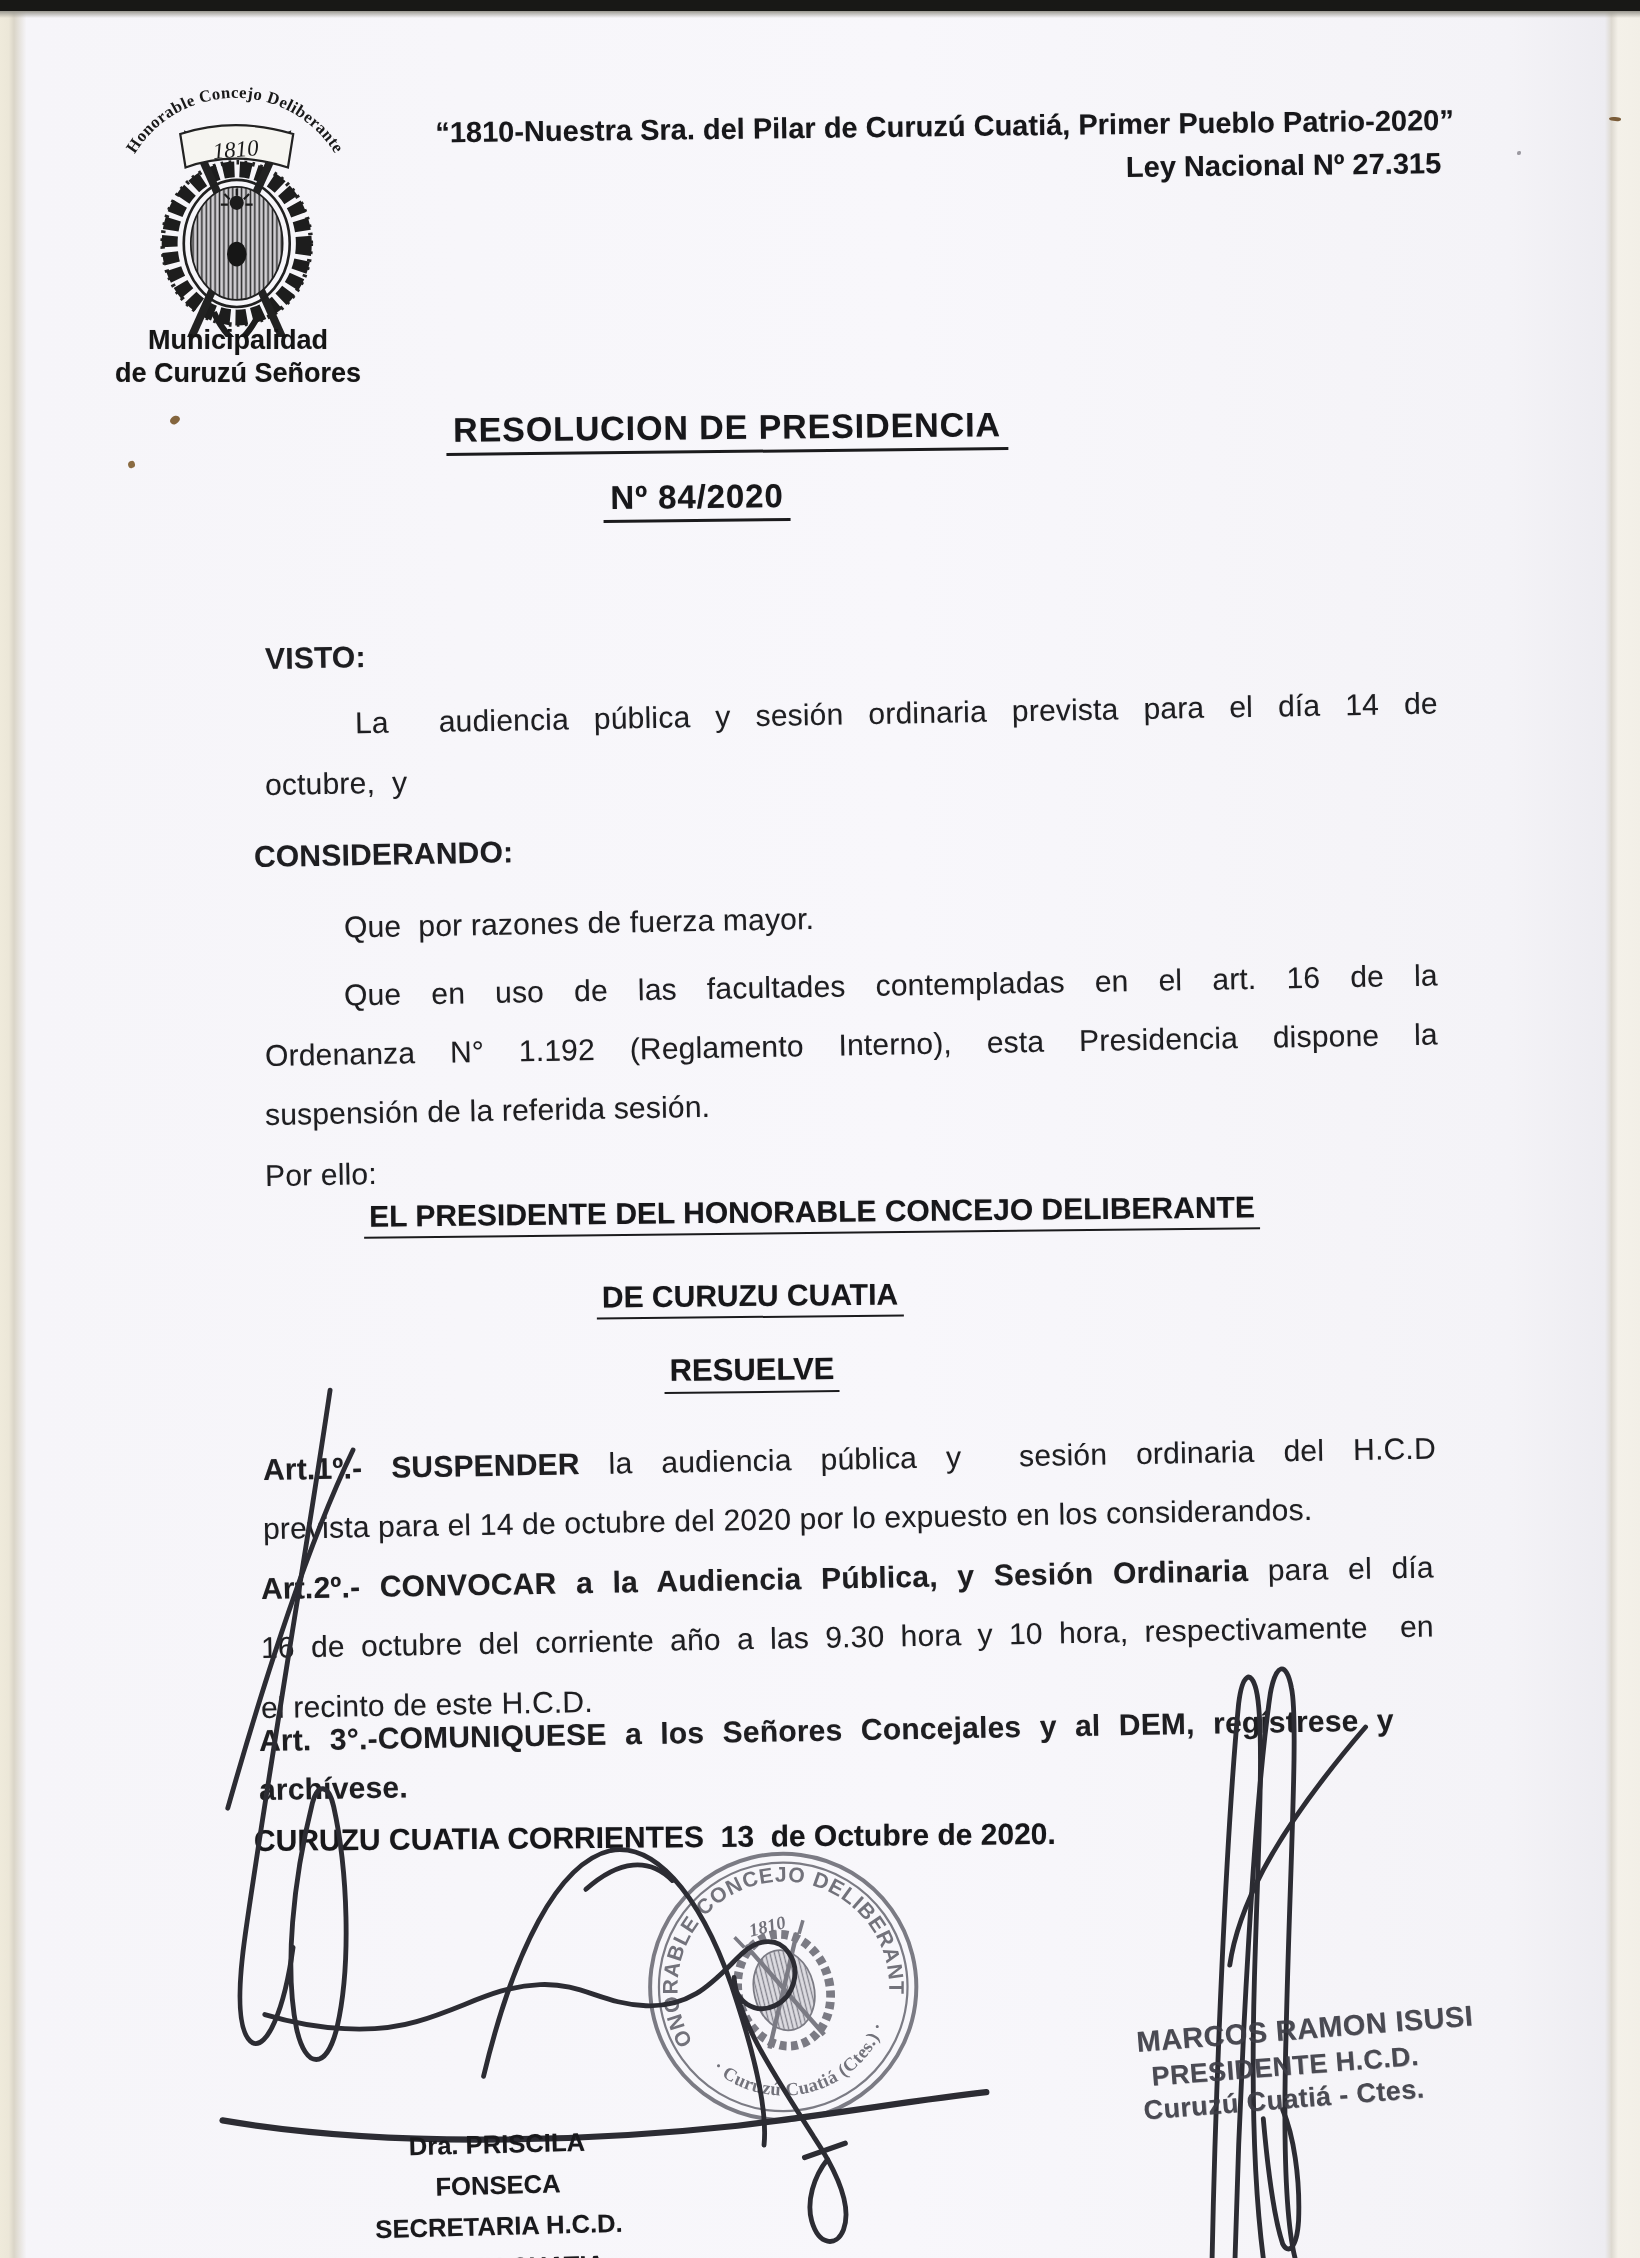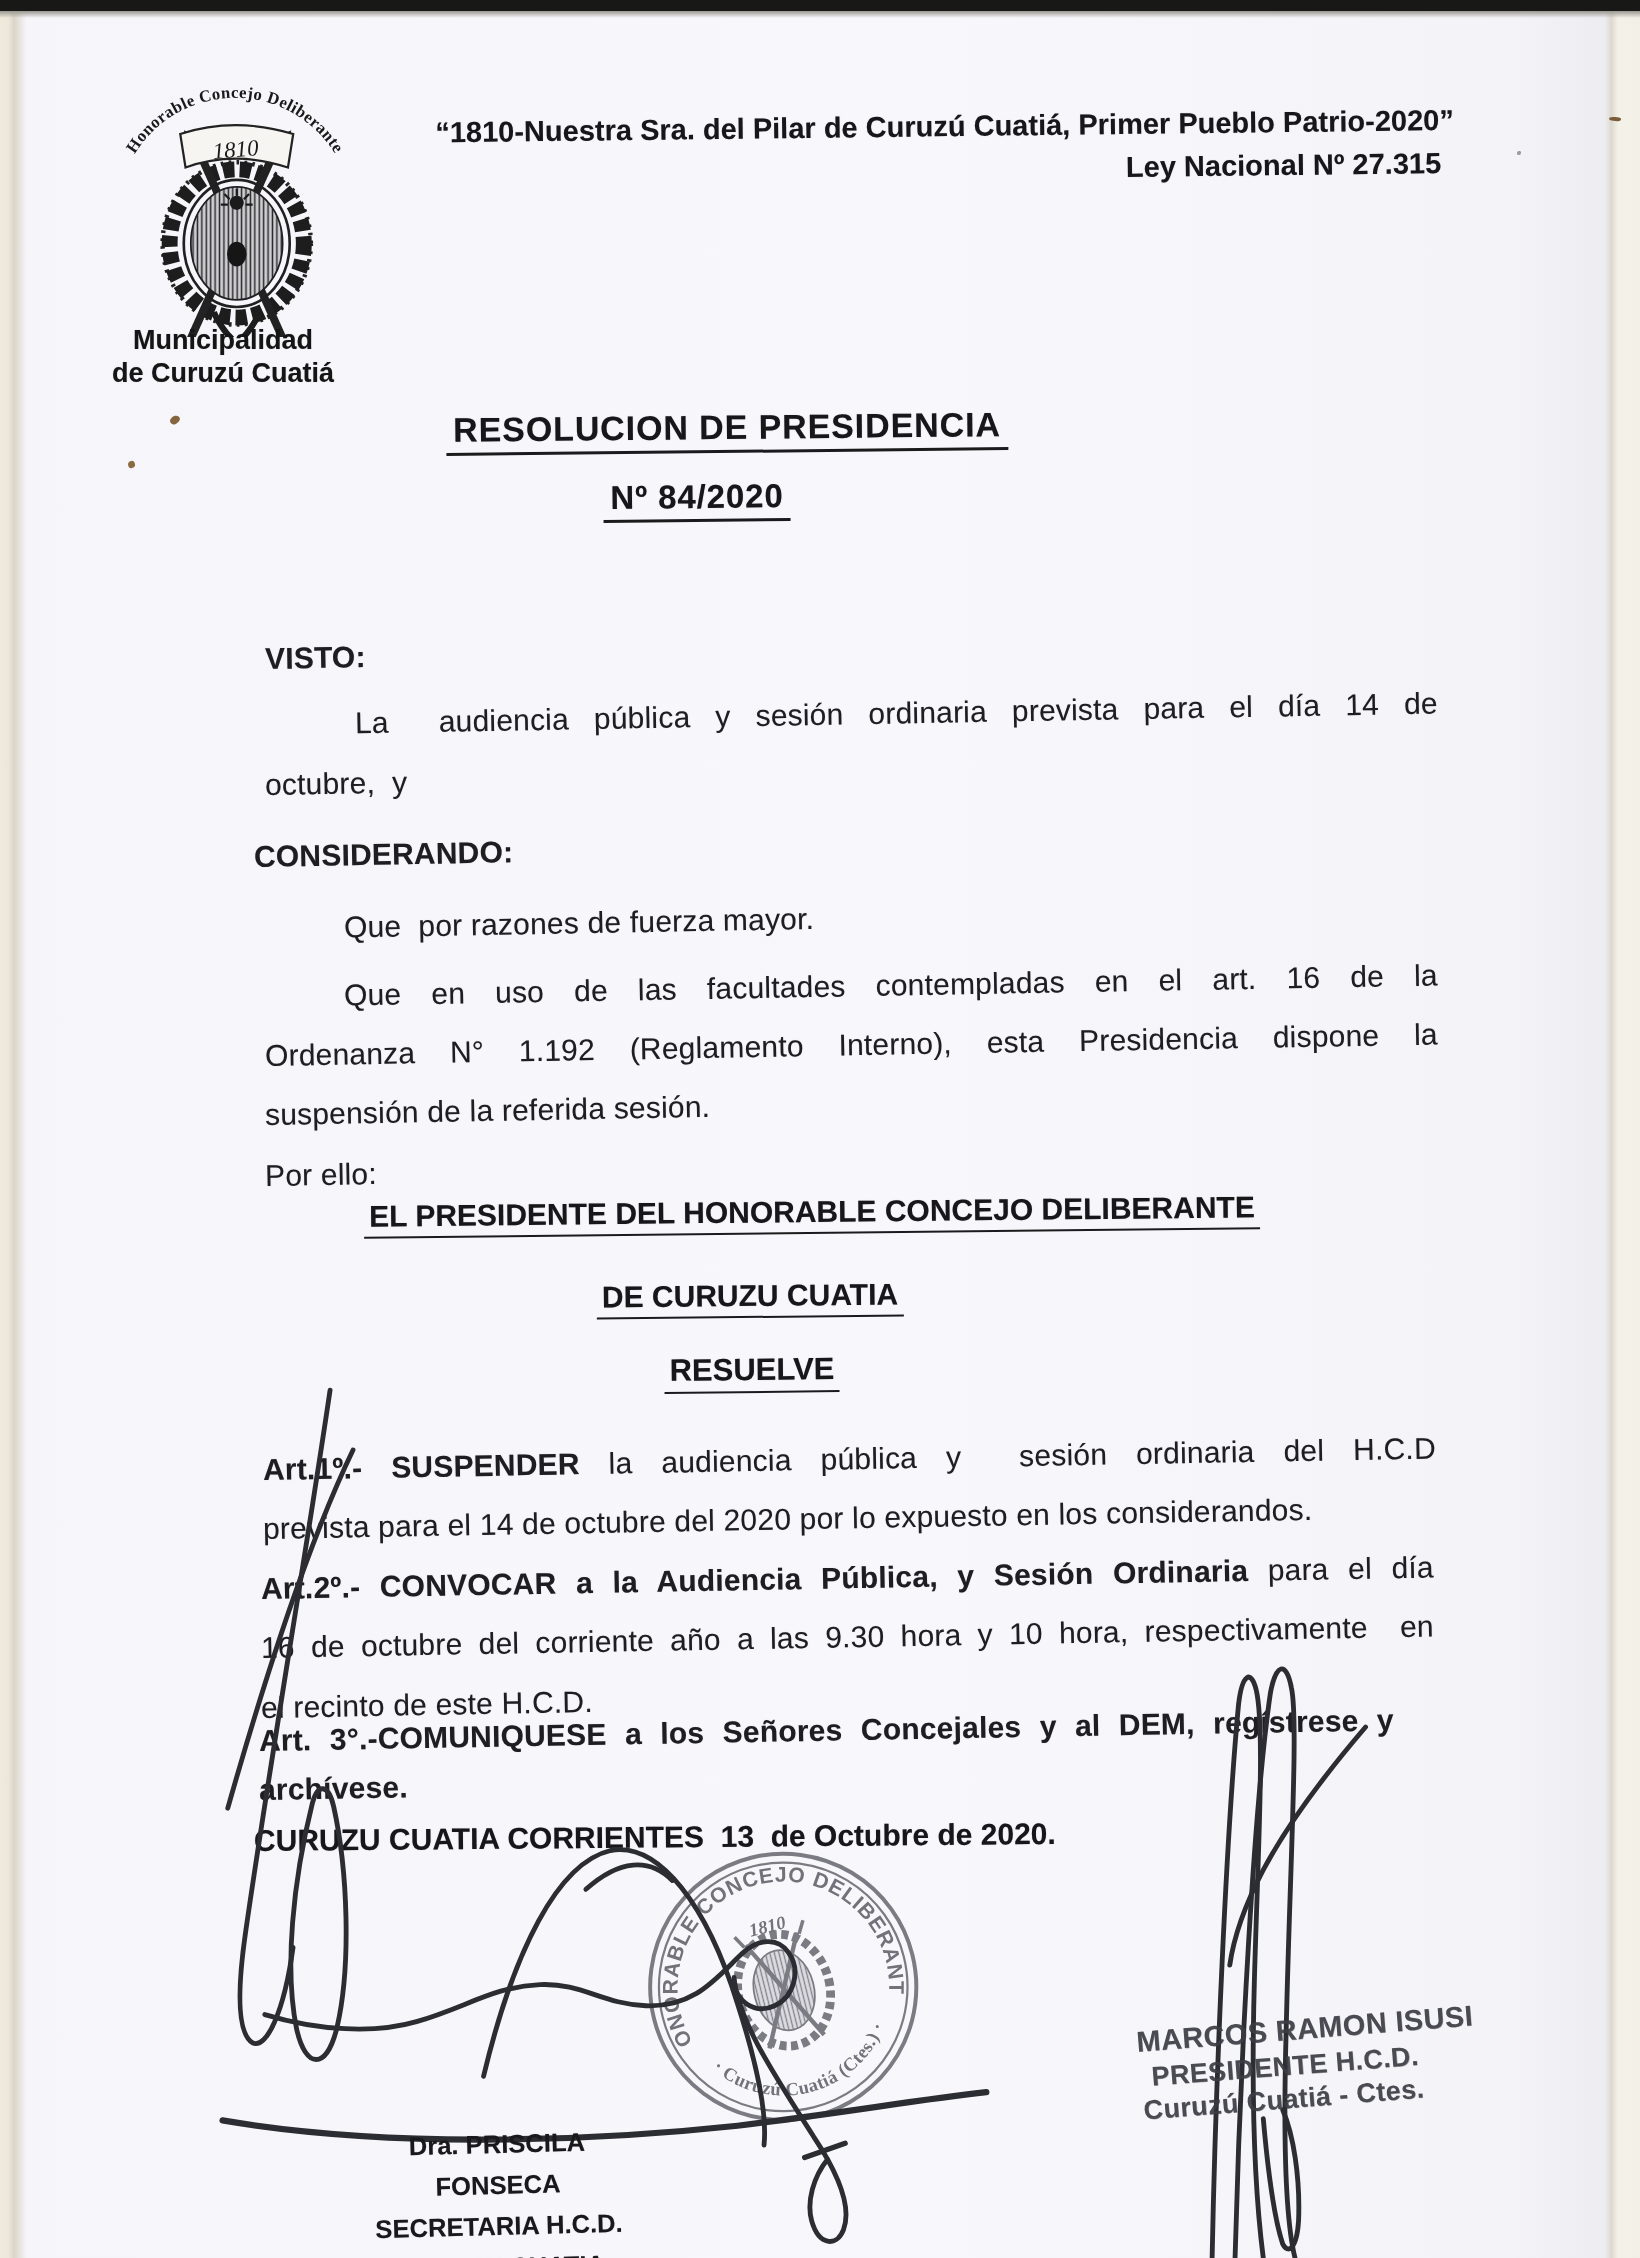--- a/index.html
+++ b/index.html
@@ -5,21 +5,21 @@
   html,body{margin:0;padding:0;background:#4a4a4a;}
   .page{position:relative;width:1641px;height:2258px;margin:0 auto;overflow:hidden;
         background:linear-gradient(90deg,#efeadb 0,#ece7d8 8.8px,#dad5c8 14px,#f6f5f9 26.5px,#f8f7fb 55%,#f4f3f7 92%,#edecf1 97.8%,#ddd9d0 98.2%,#f4f1e9 98.6%,#f2efe7 100%);
         font-family:"Liberation Sans","DejaVu Sans",sans-serif;color:#1c1c1e;}
   .scan-top{position:absolute;left:0;top:0;width:100%;height:10.6px;background:#181816;}
   .scan-top-fade{position:absolute;left:0;top:10.6px;width:100%;height:7px;background:linear-gradient(#9a9890,rgba(250,250,252,0));}
   .speck{position:absolute;border-radius:60% 40% 55% 45%;}
 
   
   .lh-svg{position:absolute;left:76px;top:81px;}
-  .lh-caption{position:absolute;left:64px;width:318px;text-align:center;font-weight:bold;font-size:27px;line-height:34px;color:#151515;text-shadow:0 0 0.9px rgba(0,0,0,.35);}
+  .lh-caption{position:absolute;left:79px;width:318px;text-align:center;font-weight:bold;font-size:27px;line-height:34px;color:#151515;text-shadow:0 0 0.9px rgba(0,0,0,.35);}
   .motto{position:absolute;right:187px;top:99px;text-align:right;font-weight:bold;font-size:29px;line-height:43px;color:#17171a;transform:rotate(-.7deg);transform-origin:100% 0;text-shadow:0 0 0.9px rgba(0,0,0,.3);}
   .motto .m2{padding-right:13.2px;}
 
   
   .ctr{position:absolute;transform:translateX(-50%) rotate(-.6deg);font-weight:bold;white-space:nowrap;color:#17171a;text-shadow:0 0 0.9px rgba(0,0,0,.35);}
   .u-thick{border-bottom:3.5px solid #1b1b1d;padding:0 7px 3.5px;}
   .u-thin{border-bottom:2.6px solid #1b1b1d;padding:0 5.3px 4.4px;}
 
   
   .bl{position:absolute;left:265px;width:1173px;font-size:30px;line-height:37px;letter-spacing:0.2px;
@@ -77,21 +77,21 @@
         <path d="M182,122 V130 M168,128 L174,134 M196,128 L190,134 M164,140 H172 M192,140 H200" stroke="#1b1b1b" stroke-width="2.5"></path>
       </g>
       <ellipse cx="182" cy="196" rx="11" ry="14" fill="#161616"></ellipse>
       <path d="M 156,262 C 166,284 178,296 192,304" stroke="#1d1d1d" stroke-width="7" fill="none"></path>
       <path d="M 208,262 C 198,284 186,296 172,304" stroke="#1d1d1d" stroke-width="7" fill="none"></path>
       <path d="M 118,60 Q 180,40 246,60 L 240,98 Q 180,78 124,98 Z" fill="#f6f5f1" stroke="#222" stroke-width="2.5"></path>
       <text x="181" y="86" text-anchor="middle" transform="rotate(-5 181 80)" font-family="'Liberation Serif','DejaVu Serif',serif" font-style="italic" font-size="26" fill="#1a1a1a">1810</text>
     </g>
   </svg>
   <div class="lh-caption" style="top:323px;">Municipalidad</div>
-  <div class="lh-caption" style="top:356px;">de Curuzú Cuatiá</div>
+  <div class="lh-caption" style="top:356px;">de Curuzú Señores</div>
 
   <div class="motto">
     <div class="m1">“1810-Nuestra Sra. del Pilar de Curuzú Cuatiá, Primer Pueblo Patrio-2020”</div>
     <div class="m2">Ley Nacional Nº 27.315</div>
   </div>
 
   <div class="ctr" style="left:727px;top:408px;font-size:34px;letter-spacing:0.9px;">
     <span class="u-thick">RESOLUCION DE PRESIDENCIA</span>
   </div>
   <div class="ctr" style="left:697px;top:478px;font-size:33px;letter-spacing:0.9px;">

